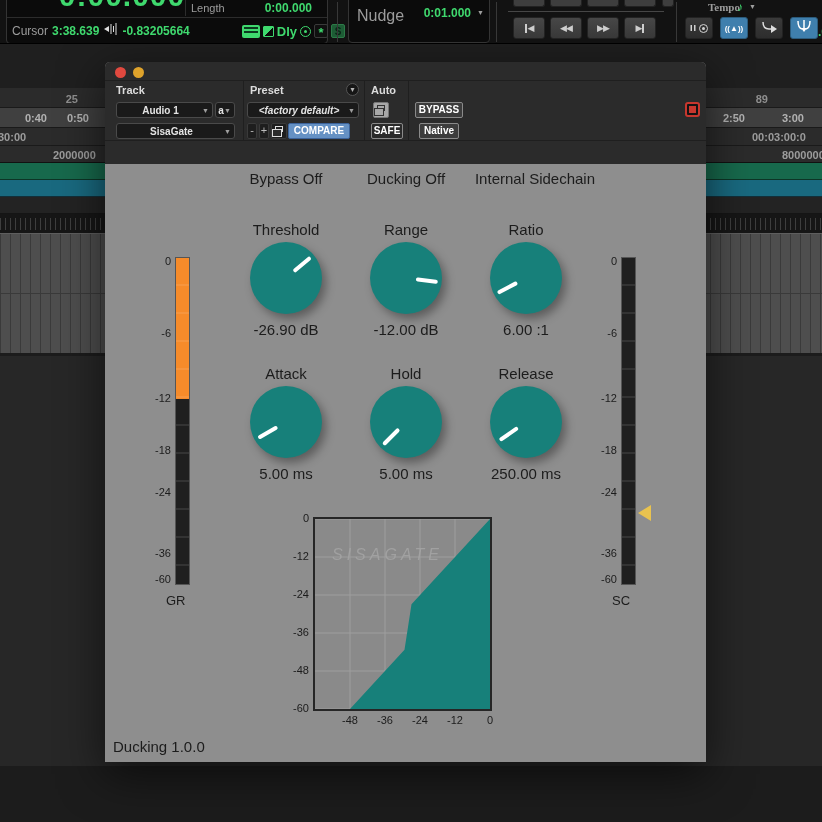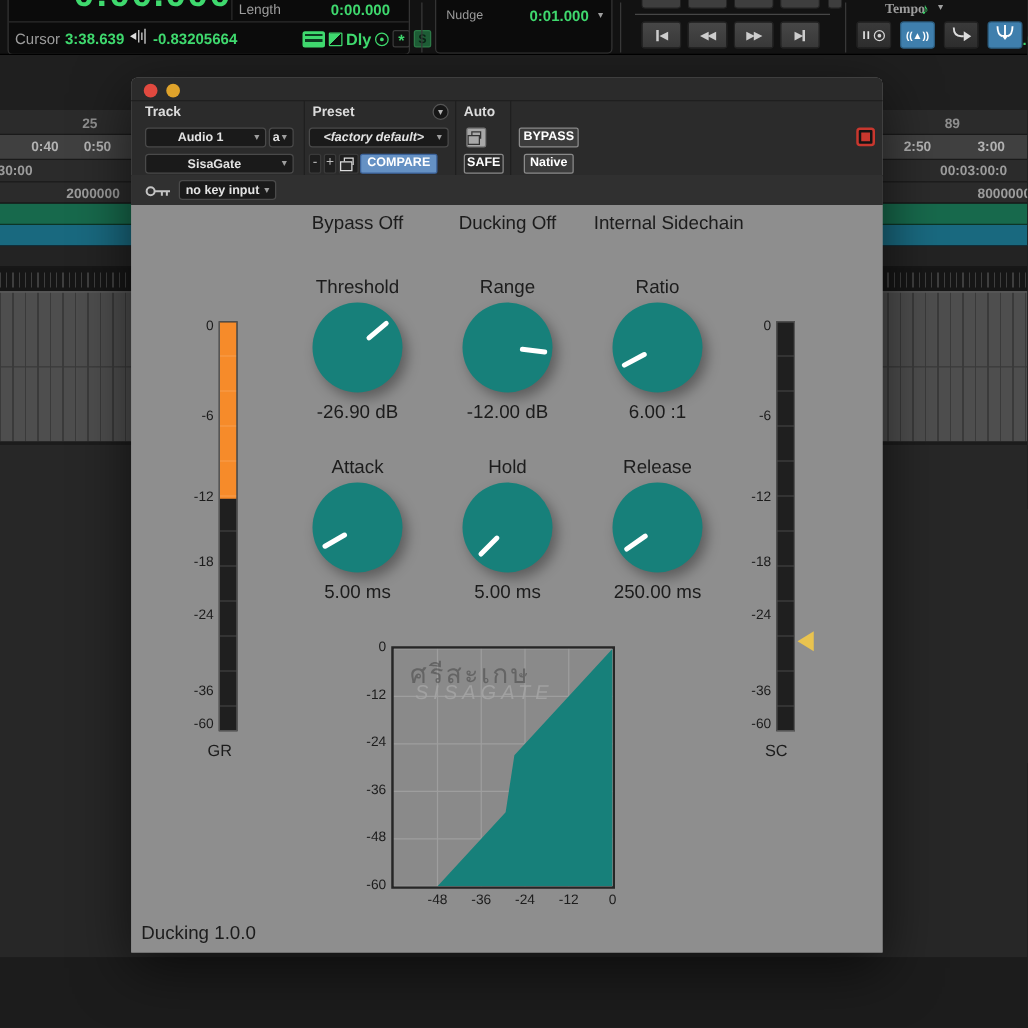--- a/index.html
+++ b/index.html
@@ -24,21 +24,21 @@
   .elastic::before{content:"";position:absolute;left:2px;right:2px;top:2px;bottom:2px;background:repeating-linear-gradient(180deg,#0c3a20 0 2px,transparent 2px 4.5px);}
   .timebase{width:11px;height:11px;border:1.5px solid var(--green);background:linear-gradient(135deg,var(--green) 50%,transparent 50%);border-radius:1px;}
   .targ{width:11px;height:11px;border:1.5px solid var(--green);border-radius:50%;position:relative;}
   .targ::after{content:"";position:absolute;left:50%;top:50%;width:3px;height:3px;margin:-1.5px 0 0 -1.5px;background:var(--green);border-radius:50%;}
   .sq-btn{width:14px;height:14px;border-radius:2px;display:flex;align-items:center;justify-content:center;font-weight:bold;}
   .ast{background:#101010;border:1px solid #3a3a3a;color:var(--green);font-size:13px;line-height:10px;padding-top:3px;}
   .solo{background:#1d5c35;border:1px solid #2c7a47;color:#0a2416;font-size:10px;}
   .mute{background:#43c06c;border:1px solid #56d67e;color:#0a2416;font-size:10px;}
 
   .nudge-panel{left:348px;top:-10px;width:142px;height:53px;}
-  .nudge-lbl{position:absolute;left:8px;top:16px;font-size:10px;color:#9c9c9c;}
+  .nudge-lbl{position:absolute;left:8px;top:16px;font-size:16px;color:#9c9c9c;}
   .nudge-val{position:absolute;right:18px;top:15px;font-size:12px;font-weight:bold;color:var(--green);}
   .dd-arrow{font-size:7px;color:#9f9f9f;}
   .nudge-arrow{position:absolute;right:5px;top:18px;}
 
   .vsep-top{position:absolute;top:2px;width:1px;height:40px;background:#383838;}
 
   .t-stub{position:absolute;top:0;height:7px;background:#3e3e3e;border:1px solid #222;border-top:none;border-radius:0 0 3px 3px;}
   .t-div{position:absolute;left:508px;top:11px;width:156px;height:1px;background:#464646;}
   .t-btn{position:absolute;top:17px;width:32px;height:22px;background:linear-gradient(#474747,#383838);border:1px solid #222;border-radius:3px;color:#cdcdcd;font-size:9px;display:flex;align-items:center;justify-content:center;gap:1px;letter-spacing:-1px;}
   .vbar{width:2px;height:9px;background:#cdcdcd;display:inline-block;letter-spacing:0;}
@@ -188,32 +188,20 @@
       <div class="compare">COMPARE</div>
 
       <div class="dupe-btn light" style="left:268px;top:40px;">
           <div class="dupe"></div>
         </div>
       <div class="hbtn" style="left:266px;top:61px;width:32px;background:#2a2a2a;">SAFE</div>
       <div class="hbtn" style="left:310px;top:40px;width:48px;">BYPASS</div>
       <div class="hbtn" style="left:314px;top:61px;width:40px;">Native</div>
       <div class="target-btn"></div>
 
-      <div class="key-row">
-        <span class="key-icon"><svg width="24" height="12">
-              <circle cx="5.5" cy="6" r="3.2" fill="none" stroke="#c4c4c4" stroke-width="1.6"></circle>
-              <line x1="8.7" y1="6" x2="21" y2="6" stroke="#c4c4c4" stroke-width="1.6"></line>
-              <line x1="14.5" y1="6" x2="14.5" y2="9.5" stroke="#c4c4c4" stroke-width="1.6"></line>
-              <line x1="18.5" y1="6" x2="18.5" y2="9.5" stroke="#c4c4c4" stroke-width="1.6"></line>
-            </svg></span>
-        <div class="dd key-dd">
-            <span>no key input</span>
-            <span class="dd-arrow">▼</span>
-          </div>
-      </div>
     </div>
 
     <div class="plugin-body">
       <div class="mode-btn" style="left:181px;">Bypass Off</div>
       <div class="mode-btn" style="left:301px;">Ducking Off</div>
       <div class="mode-btn" style="left:430px;">Internal Sidechain</div>
 
       <div class="graph"><svg width="175" height="190">
             <rect width="175" height="190" fill="#8a8a8a"></rect>
             <g stroke="#9e9e9e" stroke-width="1">
@@ -224,21 +212,20 @@
               <line x1="175.0" y1="0" x2="175.0" y2="190"></line>
               <line x1="0" y1="0.0" x2="175" y2="0.0"></line>
               <line x1="0" y1="38.0" x2="175" y2="38.0"></line>
               <line x1="0" y1="76.0" x2="175" y2="76.0"></line>
               <line x1="0" y1="114.0" x2="175" y2="114.0"></line>
               <line x1="0" y1="152.0" x2="175" y2="152.0"></line>
               <line x1="0" y1="190.0" x2="175" y2="190.0"></line>
             </g>
             <polygon points="0.0,190.0 35.0,190.0 89.5,130.8 96.5,85.2 175.0,0.0 175,190" fill="#17807a"></polygon>
           </svg></div>
-      <div class="wm1">ศรีสะเกษ</div>
       <div class="wm2">SISAGATE</div>
       <div class="footer">Ducking 1.0.0</div>
     <div class="klabel" style="left:121px;top:57px">Threshold</div>
         <div class="knob" style="left:145px;top:78px">
           <div class="ptr" style="transform:rotate(50deg)"></div>
         </div>
         <div class="kval" style="left:121px;top:157px">-26.90 dB</div>
         <div class="klabel" style="left:241px;top:57px">Range</div>
         <div class="knob" style="left:265px;top:78px">
           <div class="ptr" style="transform:rotate(97deg)"></div>

